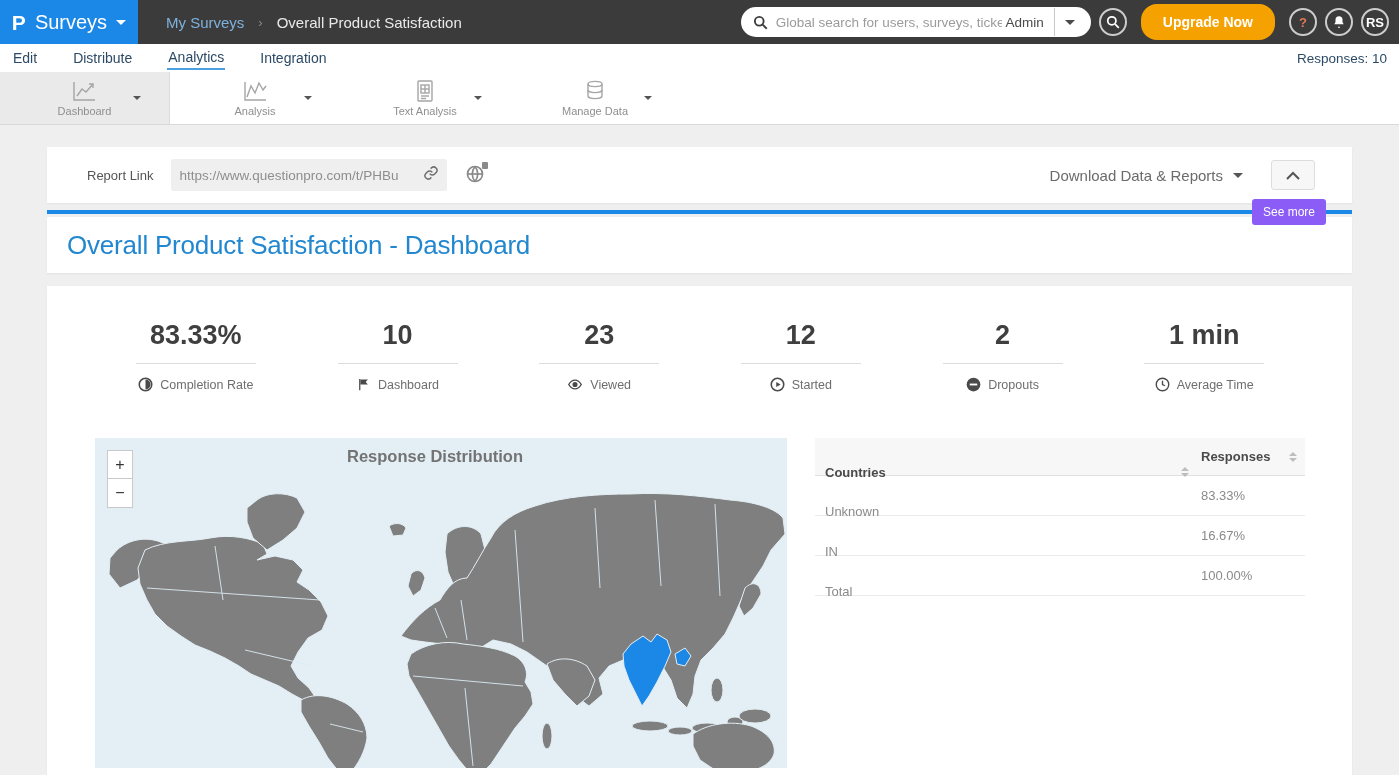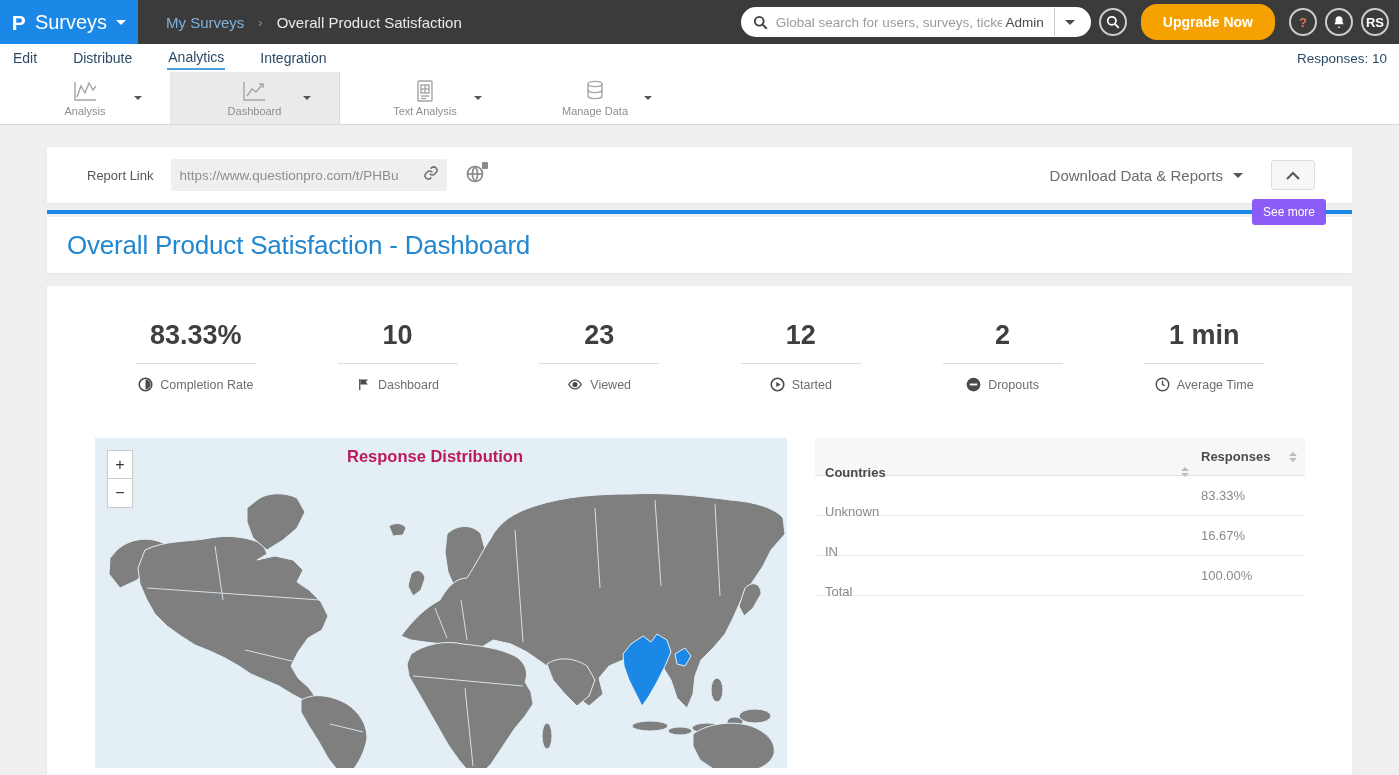--- a/index.html
+++ b/index.html
@@ -87,21 +87,21 @@
   .stat-value { font-size:27px; font-weight:bold; color:#3f3f3f; }
   .stat-line { width:120px; height:1px; background:#dcdcdc; margin:12px 0 13px 0; }
   .stat-bottom { display:flex; align-items:center; gap:7px; }
   .stat-icon { color:#4a4a4a; display:flex; }
   .stat-label { font-size:12.5px; color:#6e6e6e; }
 
   
   .content-row { display:flex; margin-top:46px; }
   .map-panel { width:692px; height:330px; background:#e3eff5; position:relative; flex:0 0 auto; }
   .map-title { position:absolute; top:9px; left:0; right:12px; text-align:center; font-size:16.5px;
-    font-weight:bold; color:#be185d; }
+    font-weight:bold; color:#737373; }
   .zoom-ctrl { position:absolute; top:12px; left:12px; display:flex; flex-direction:column; z-index:3; }
   .zoom-btn { width:26px; height:29px; background:#fff; border:1px solid #c9c9c9; font-size:16px;
     color:#333; cursor:pointer; line-height:1; font-family:"Liberation Sans", sans-serif; }
   .zoom-btn + .zoom-btn { border-top:none; }
   .map-svg { position:absolute; inset:0; }
 
   
   .country-table { flex:1; margin-left:28px; font-size:13px; }
   .t-head { display:flex; align-items:center; height:38px; background:#f7f7f7;
     border-bottom:1px solid #e0e0e0; font-weight:bold; color:#4a4a4a; padding:0 8px 0 10px; }
@@ -165,42 +165,42 @@
 
 <div class="subnav">
   <span class="subnav-item">Edit</span>
   <span class="subnav-item">Distribute</span>
   <span class="subnav-item active">Analytics</span>
   <span class="subnav-item">Integration</span>
   <span class="subnav-responses">Responses: 10</span>
 </div>
 
 <div class="toolbar">
-  <div class="tool-group">
-    <div class="tool-center">
-      <span class="tool-icon">
-        <svg width="26" height="22" viewBox="0 0 26 22" fill="none" stroke="currentColor" stroke-width="1.4">
-            <polyline points="3,2 3,20 24,20"></polyline>
-            <polyline points="5,17 9,6 13,13 17,3 21,10 24,6"></polyline>
-          </svg>
-      </span>
-      <span class="tool-label">Analysis</span>
-    </div>
-    <span class="caret tool-caret"></span>
-  </div>
   <div class="tool-group active">
     <div class="tool-center">
       <span class="tool-icon">
         <svg width="26" height="22" viewBox="0 0 26 22" fill="none" stroke="currentColor" stroke-width="1.4">
             <polyline points="3,2 3,20 24,20"></polyline>
             <polyline points="6,16 11,9 15,12 22,4"></polyline>
             <polyline points="18,4 22,4 22,8"></polyline>
           </svg>
       </span>
       <span class="tool-label">Dashboard</span>
+    </div>
+    <span class="caret tool-caret"></span>
+  </div>
+  <div class="tool-group">
+    <div class="tool-center">
+      <span class="tool-icon">
+        <svg width="26" height="22" viewBox="0 0 26 22" fill="none" stroke="currentColor" stroke-width="1.4">
+            <polyline points="3,2 3,20 24,20"></polyline>
+            <polyline points="5,17 9,6 13,13 17,3 21,10 24,6"></polyline>
+          </svg>
+      </span>
+      <span class="tool-label">Analysis</span>
     </div>
     <span class="caret tool-caret"></span>
   </div>
   <div class="tool-group">
     <div class="tool-center">
       <span class="tool-icon">
         <svg width="20" height="22" viewBox="0 0 20 22" fill="none" stroke="currentColor" stroke-width="1.4">
             <rect x="3" y="1" width="14" height="20" rx="1"></rect>
             <rect x="6" y="5" width="8" height="8"></rect>
             <line x1="10" y1="5" x2="10" y2="13"></line>

